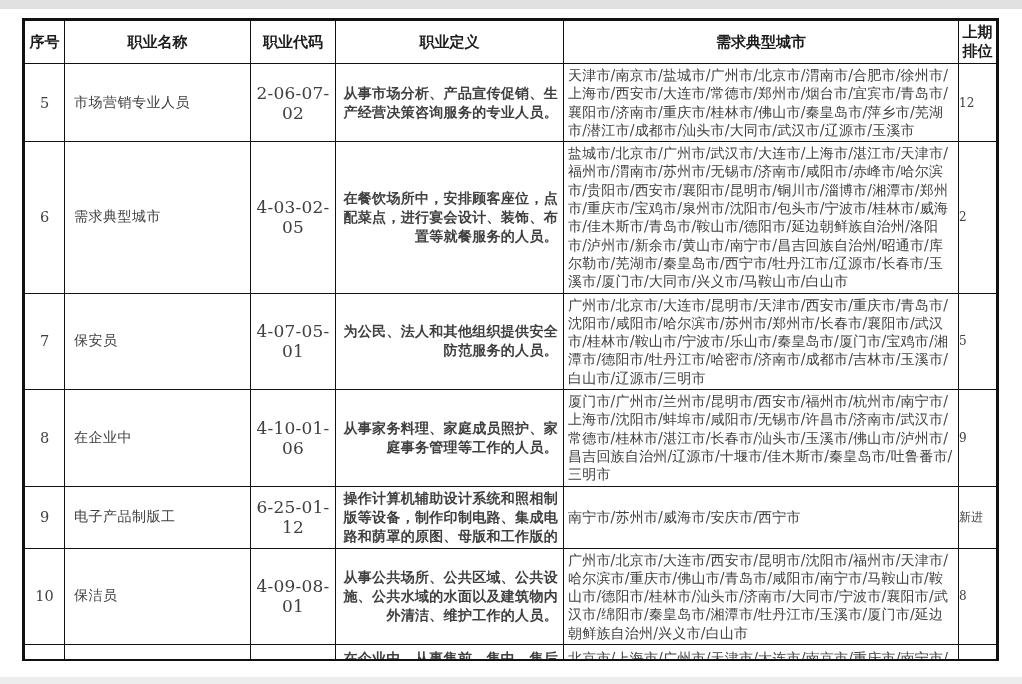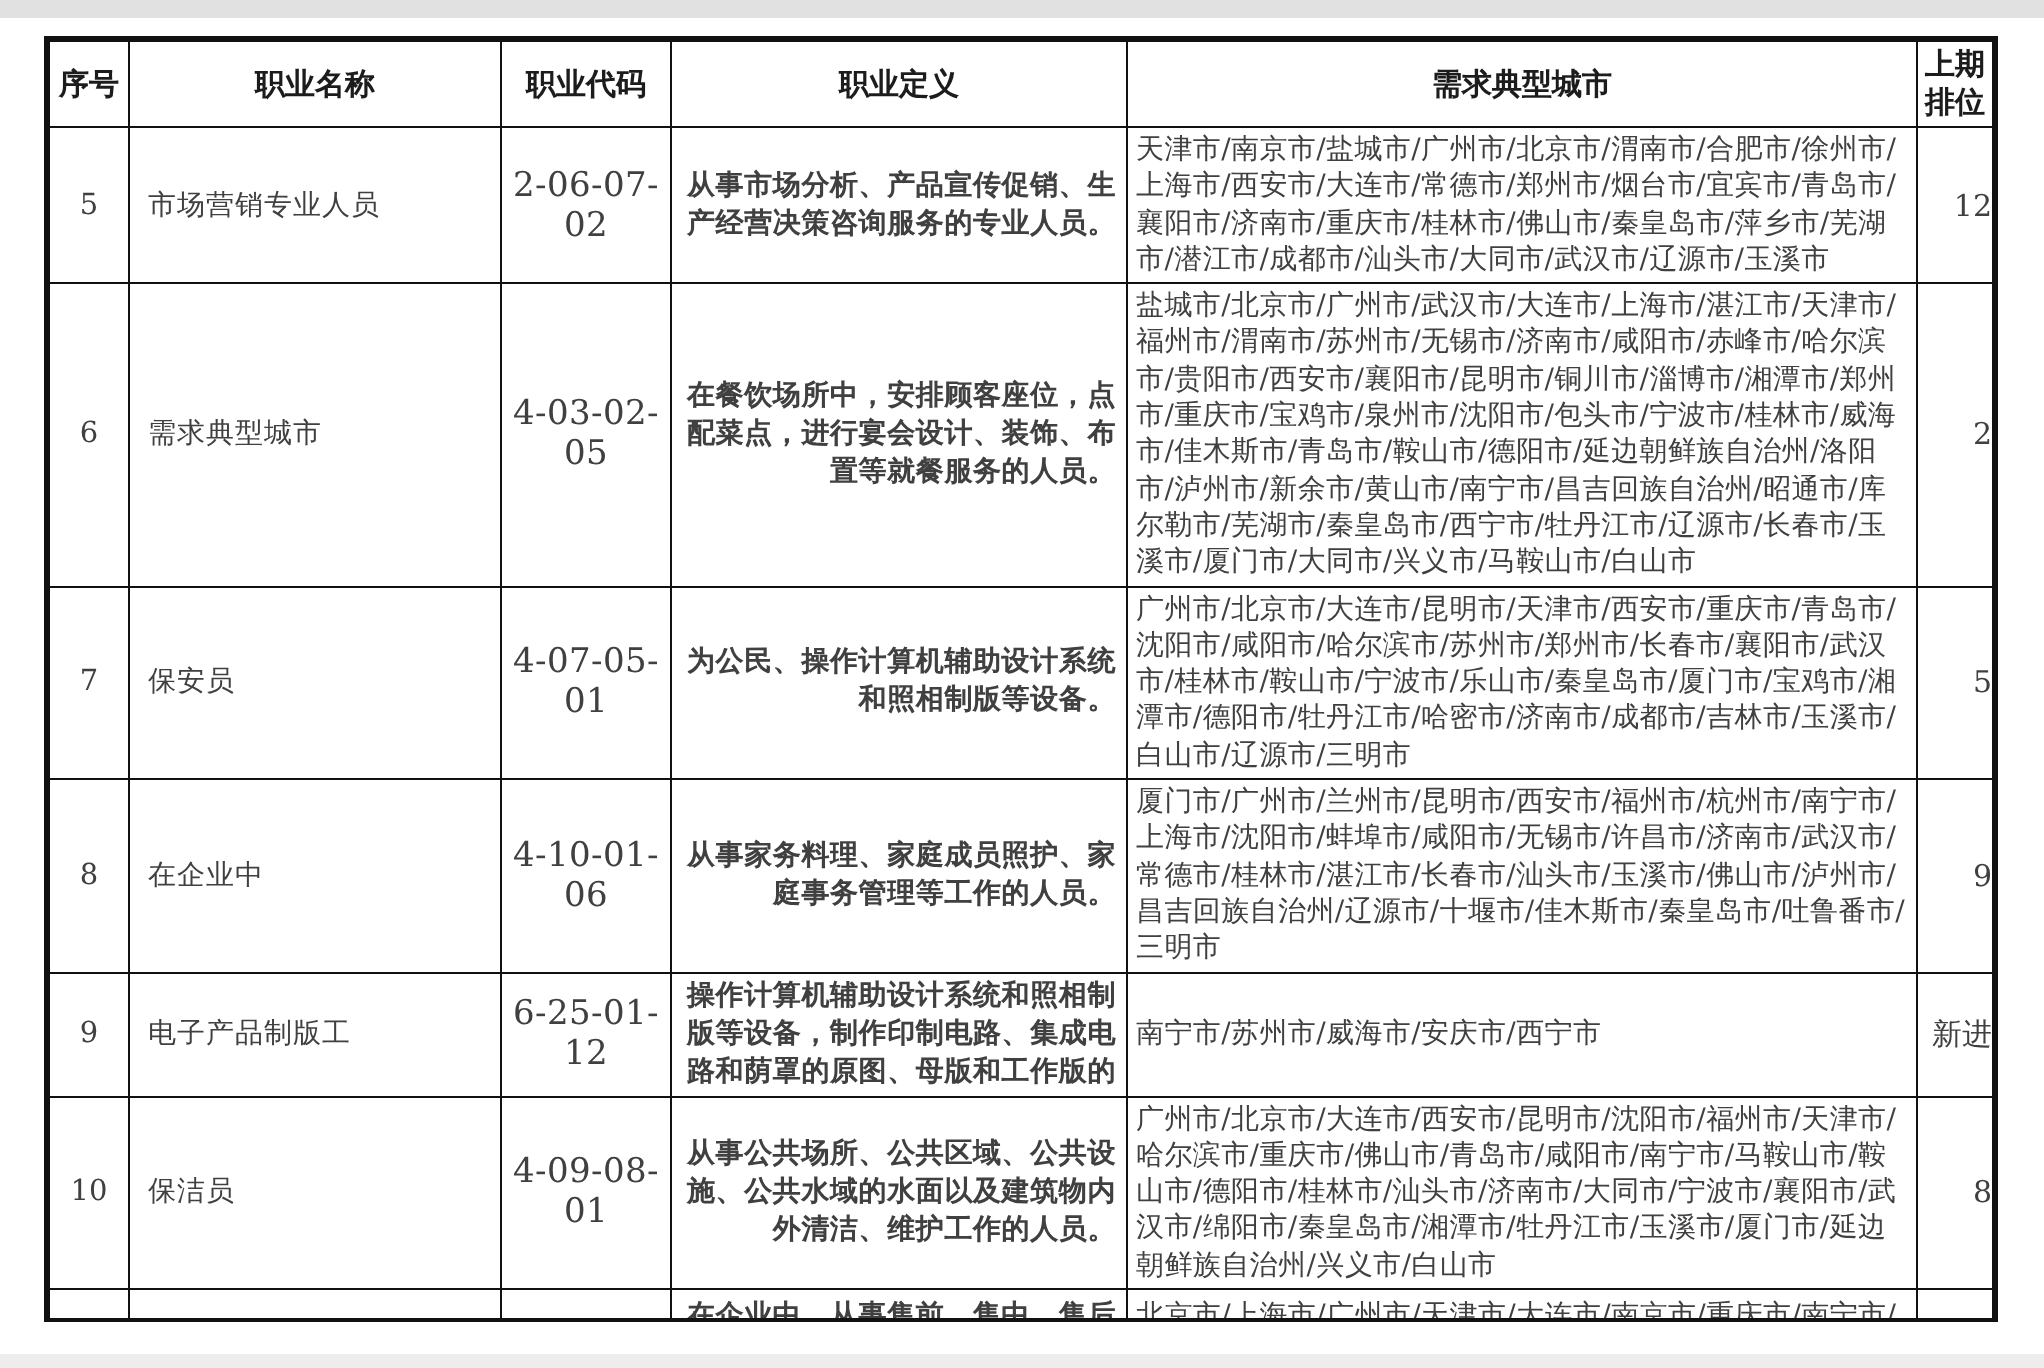--- a/index.html
+++ b/index.html
@@ -23,21 +23,21 @@
     font-size: 15px; font-weight: bold; text-align: center;
     height: 43px; line-height: 19px; color: #1c1c1c; padding: 2px;
   }
   td { font-size: 14px; color: #404040; }
 
   td.c-no   { text-align: center; font-size: 14.5px; }
   td.c-name { text-align: left; padding: 2px 4px 2px 9px; letter-spacing: 0.5px; margin-left: 14px; }
   td.c-code { text-align: center; font-size: 17px; letter-spacing: 0.2px; }
   td.c-def  { text-align: right; padding: 2px 5px; line-height: 19px; letter-spacing: 0.3px; font-weight: bold; }
   td.c-city { text-align: left; padding: 2px 4px; line-height: 18.3px; letter-spacing: 0.2px; }
-  td.c-rank { text-align: right; font-size: 15px; }
+  td.c-rank { text-align: left; font-size: 12px; }
 
   tr.r5  td { height: 78px; }
   tr.r6  td { height: 147px; }
   tr.r7  td { height: 94px; }
   tr.r8  td { height: 76px; }
   tr.r9  td { height: 55px; }
   tr.r10 td { height: 93px; }
   tr.r11 td { height: 72px; vertical-align: top; padding-top: 4px; }
   tr.r11 td.c-no, tr.r11 td.c-name, tr.r11 td.c-code, tr.r11 td.c-rank { padding-top: 14px; }
 </style>
@@ -80,21 +80,21 @@
         <td class="c-name">需求典型城市</td>
         <td class="c-code">4-03-02-05</td>
         <td class="c-def">在餐饮场所中，安排顾客座位，点配菜点，进行宴会设计、装饰、布置等就餐服务的人员。</td>
         <td class="c-city">盐城市/北京市/广州市/武汉市/大连市/上海市/湛江市/天津市/福州市/渭南市/苏州市/无锡市/济南市/咸阳市/赤峰市/哈尔滨市/贵阳市/西安市/襄阳市/昆明市/铜川市/淄博市/湘潭市/郑州市/重庆市/宝鸡市/泉州市/沈阳市/包头市/宁波市/桂林市/威海市/佳木斯市/青岛市/鞍山市/德阳市/延边朝鲜族自治州/洛阳市/泸州市/新余市/黄山市/南宁市/昌吉回族自治州/昭通市/库尔勒市/芜湖市/秦皇岛市/西宁市/牡丹江市/辽源市/长春市/玉溪市/厦门市/大同市/兴义市/马鞍山市/白山市</td>
         <td class="c-rank">2</td>
       </tr>
       <tr class="r7">
         <td class="c-no">7</td>
         <td class="c-name">保安员</td>
         <td class="c-code">4-07-05-01</td>
-        <td class="c-def">为公民、操作计算机辅助设计系统和照相制版等设备。</td>
+        <td class="c-def">为公民、法人和其他组织提供安全防范服务的人员。</td>
         <td class="c-city">广州市/北京市/大连市/昆明市/天津市/西安市/重庆市/青岛市/沈阳市/咸阳市/哈尔滨市/苏州市/郑州市/长春市/襄阳市/武汉市/桂林市/鞍山市/宁波市/乐山市/秦皇岛市/厦门市/宝鸡市/湘潭市/德阳市/牡丹江市/哈密市/济南市/成都市/吉林市/玉溪市/白山市/辽源市/三明市</td>
         <td class="c-rank">5</td>
       </tr>
       <tr class="r8">
         <td class="c-no">8</td>
         <td class="c-name">在企业中</td>
         <td class="c-code">4-10-01-06</td>
         <td class="c-def">从事家务料理、家庭成员照护、家庭事务管理等工作的人员。</td>
         <td class="c-city">厦门市/广州市/兰州市/昆明市/西安市/福州市/杭州市/南宁市/上海市/沈阳市/蚌埠市/咸阳市/无锡市/许昌市/济南市/武汉市/常德市/桂林市/湛江市/长春市/汕头市/玉溪市/佛山市/泸州市/昌吉回族自治州/辽源市/十堰市/佳木斯市/秦皇岛市/吐鲁番市/三明市</td>
         <td class="c-rank">9</td>

